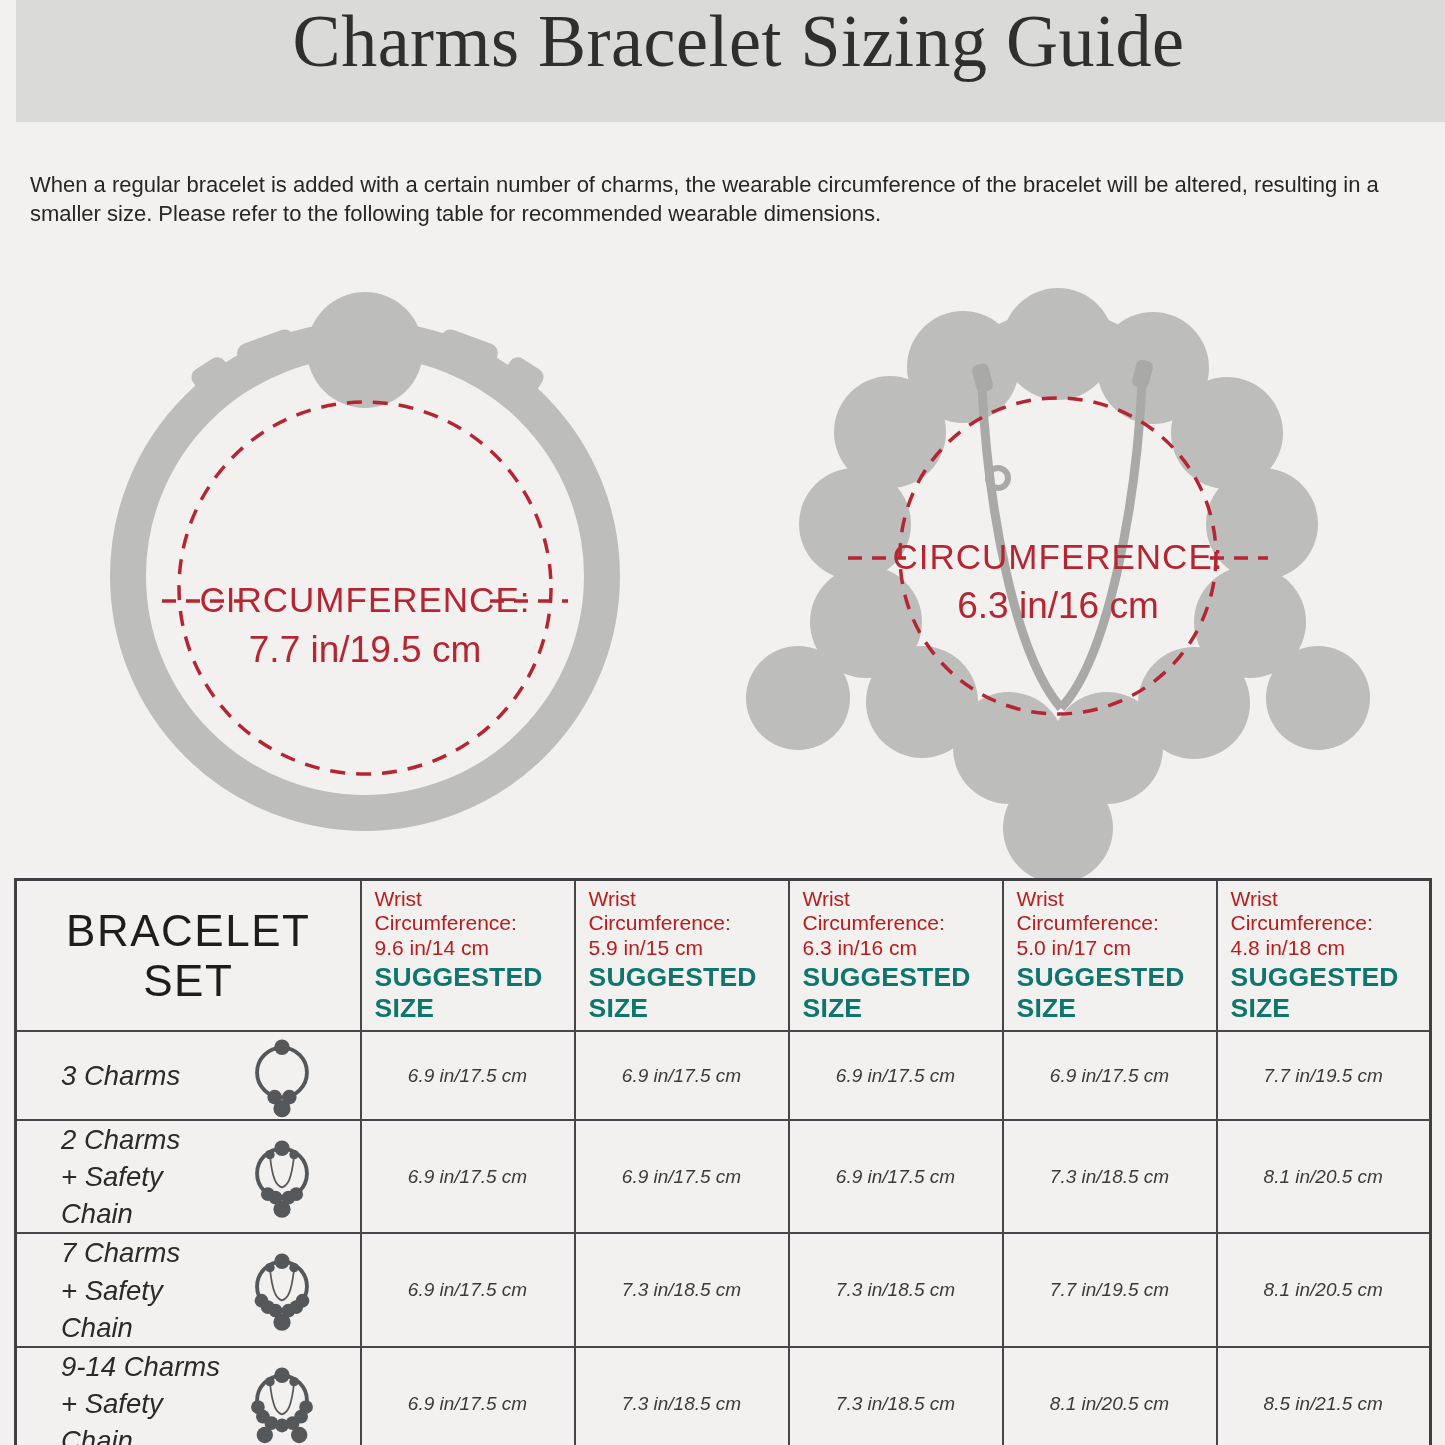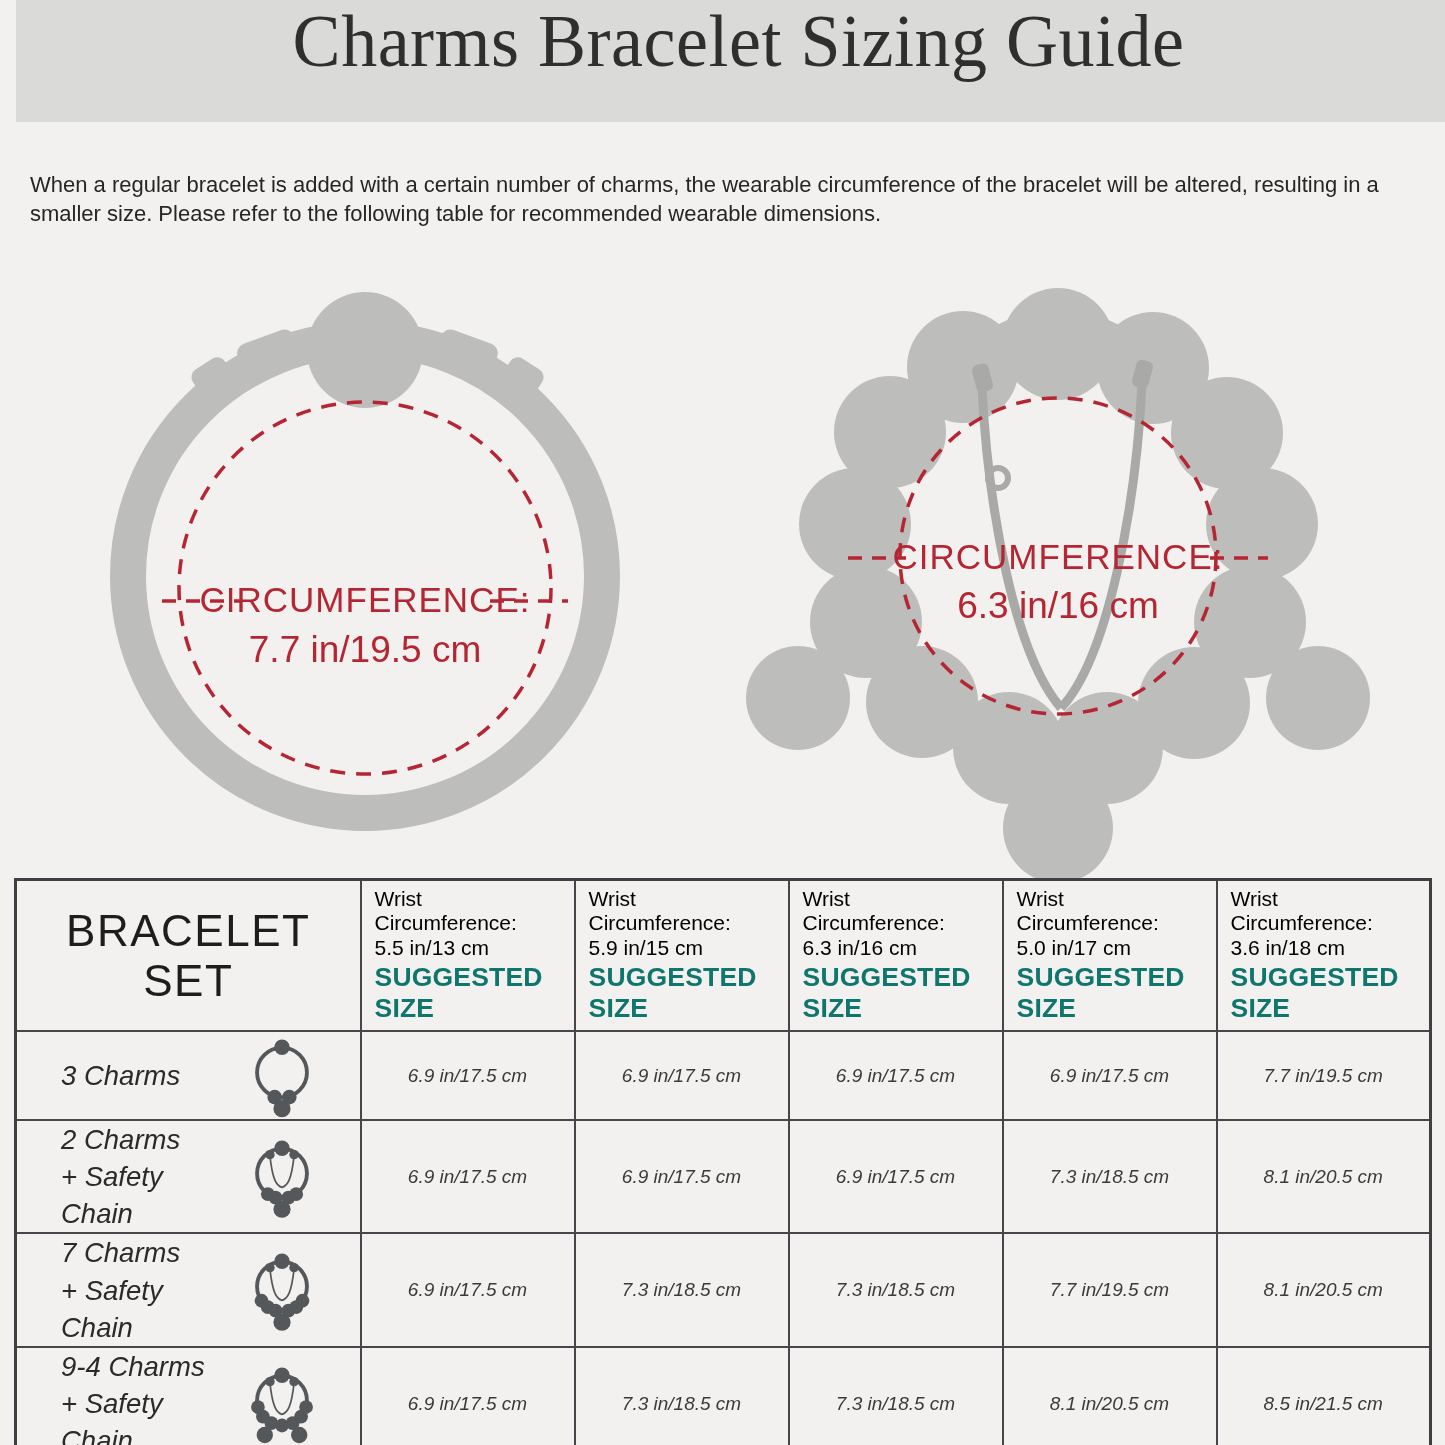--- a/index.html
+++ b/index.html
@@ -64,21 +64,21 @@
   tr.data-row   { height:89px;font-style:italic; }
 
   .corner-label {
     font-size:44px; font-weight:400;
     letter-spacing:1.5px;
     color:#1d1d1d;
     text-align:center;
   }
   .col-head { padding:6px 6px 6px 13px; }
   .wrist {
-    color:#000000;
+    color:#b91c1c;
     font-size:21px;
     line-height:1.16;
     text-align:left;
     font-weight:400;
   }
   .suggested {
     font-size:26.5px;
     color:#0f766e;
     text-align:left;
     margin-top:2px;
@@ -186,21 +186,21 @@
       <col style="width:214px">
   </colgroup>
   <tbody>
     <tr class="header-row">
       <th>
         <div class="corner-label">BRACELET SET</div>
       </th>
       <th>
           <div class="col-head">
         <div class="wrist"><span>Wrist Circumference:</span><br>
-        <span>5.5 in/13 cm</span></div>
+        <span>9.6 in/14 cm</span></div>
         <div class="suggested">SUGGESTED SIZE</div>
       </div>
         </th>
       <th>
           <div class="col-head">
         <div class="wrist"><span>Wrist Circumference:</span><br>
         <span>5.9 in/15 cm</span></div>
         <div class="suggested">SUGGESTED SIZE</div>
       </div>
         </th>
@@ -214,21 +214,21 @@
       <th>
           <div class="col-head">
         <div class="wrist"><span>Wrist Circumference:</span><br>
         <span>5.0 in/17 cm</span></div>
         <div class="suggested">SUGGESTED SIZE</div>
       </div>
         </th>
       <th>
           <div class="col-head">
         <div class="wrist"><span>Wrist Circumference:</span><br>
-        <span>3.6 in/18 cm</span></div>
+        <span>4.8 in/18 cm</span></div>
         <div class="suggested">SUGGESTED SIZE</div>
       </div>
         </th>
     </tr>
 
     <tr class="data-row">
       <td>
         <div class="set-flex">
           <div class="set-label">
             <div>3 Charms</div>
@@ -311,21 +311,21 @@
       <td class="size-cell">7.3 in/18.5 cm</td>
       <td class="size-cell">7.3 in/18.5 cm</td>
       <td class="size-cell">7.7 in/19.5 cm</td>
       <td class="size-cell">8.1 in/20.5 cm</td>
     </tr>
 
     <tr class="data-row">
       <td>
         <div class="set-flex">
           <div class="set-label">
-            <div>9-4 Charms</div>
+            <div>9-14 Charms</div>
             <div>+ Safety Chain</div>
           </div>
           <svg class="row-icon" viewBox="0 0 110 100">
             <circle cx="55" cy="46" r="29" fill="none" stroke="#55585b" stroke-width="4.5"></circle>
             <circle cx="55" cy="16.5" r="9" fill="#55585b"></circle>
             <path d="M41 26 C 44 52 48 60 55 62 C 62 60 66 52 69 26" fill="none" stroke="#55585b" stroke-width="2"></path>
             <g fill="#55585b">
               <circle cx="41" cy="24" r="5.5"></circle>
                 <circle cx="69" cy="24" r="5.5"></circle>
               <circle cx="83" cy="53.5" r="8"></circle>

